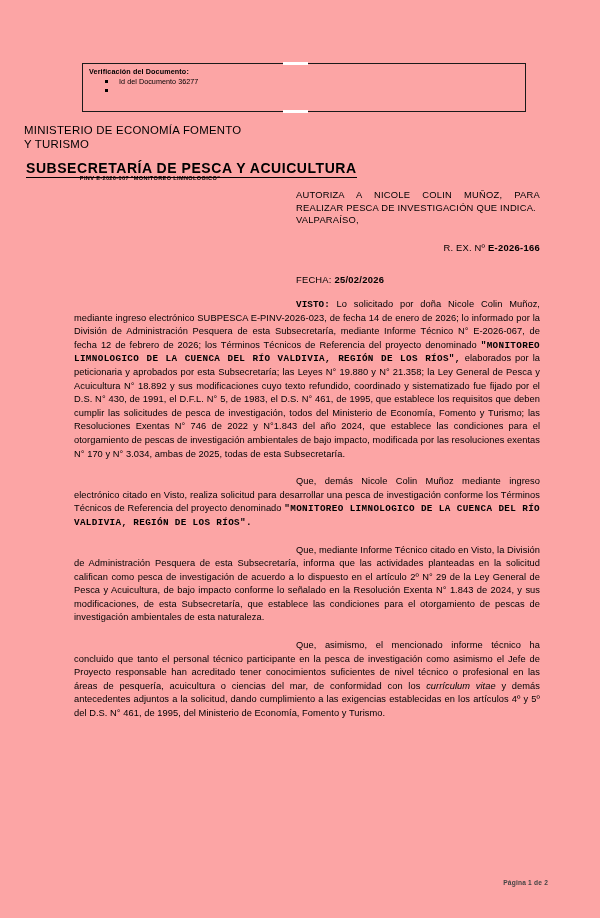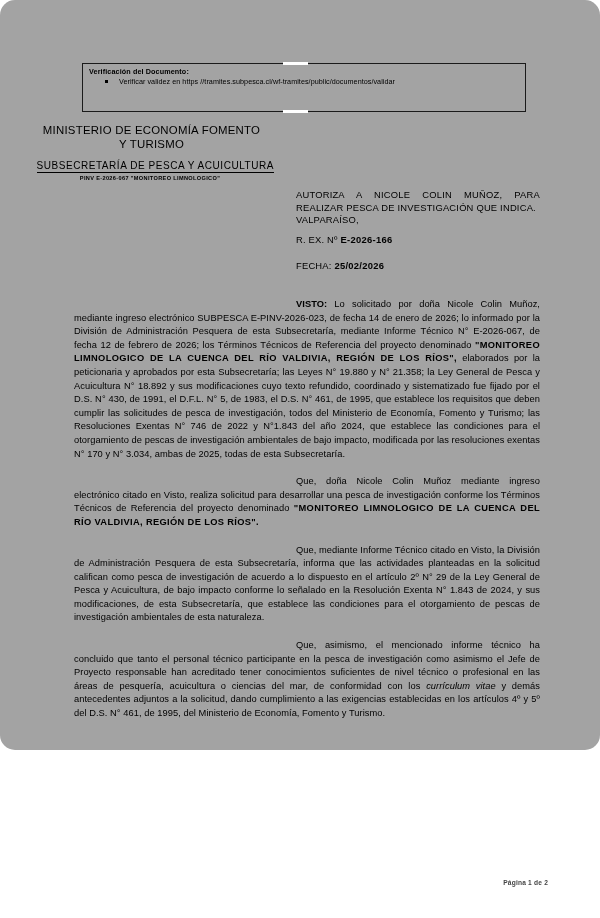--- a/index.html
+++ b/index.html
@@ -12,23 +12,22 @@
     height: 918px;
     position: relative;
     font-family: "Liberation Sans", sans-serif;
     color: #000000;
     overflow: hidden;
   }
 
   .page {
     position: relative;
     width: 600px;
-    height: 750px;
-    background: #a3a3a3;
-    border-radius: 15px;
+    height: 918px;
+    background: #fca5a5;
   }
 
   
   .verif-box {
     position: absolute;
     left: 82px;
     top: 63px;
     width: 444px;
     height: 49px;
     border: 1px solid #1a1a1a;
@@ -87,36 +86,36 @@
     background: #000;
     display: block;
   }
 
   
   .ministry {
     position: absolute;
     left: 24px;
     top: 124px;
     width: 255px;
-    text-align: center;
+    text-align: left;
     font-size: 11.4px;
     line-height: 13.6px;
     letter-spacing: .25px;
   }
   .ministry .l1 { display: block; }
   .ministry .l2 { display: block; }
 
   .subsecretaria {
     position: absolute;
     left: 26px;
     top: 160px;
     width: 248px;
     text-align: right;
-    font-size: 10px;
-    font-weight: normal;
+    font-size: 14px;
+    font-weight: bold;
     letter-spacing: .55px;
     white-space: nowrap;
   }
   .subsecretaria span {
     border-bottom: 1px solid #000;
     padding-bottom: 0.5px;
   }
   .pinv-line {
     position: absolute;
     left: 26px;
@@ -140,26 +139,27 @@
   }
   .rightblock .subject {
     text-align: justify;
     text-align-last: left;
     letter-spacing: .2px;
   }
   .rightblock .city {
     letter-spacing: .2px;
   }
   .rightblock .resol {
-    margin-top: 7px;
-    letter-spacing: .2px;
+    margin-top: 15px;
+    letter-spacing: .2px;
+    text-align: right;
   }
   .rightblock .resol b { font-weight: bold; letter-spacing: .3px; }
   .rightblock .fecha {
-    margin-top: 14px;
+    margin-top: 20px;
     letter-spacing: .2px;
   }
   .rightblock .fecha b { font-weight: bold; letter-spacing: .3px; }
 
   
   .body-area {
     position: absolute;
     left: 74px;
     top: 298px;
     width: 466px;
@@ -170,21 +170,21 @@
     line-height: 13.6px;
     text-align: justify;
     text-indent: 0;
     letter-spacing: .05px;
   }
   p.para .lead {
     
     display: inline-block;
     width: 222px;
   }
-  p.para b { font-weight: bold; }
+  p.para b { font-weight: bold; font-family: Liberation Mono, monospace; }
   p.para i { font-style: italic; }
 
   .considerando {
     margin: 0;
     padding: 0;
     text-align: center;
     font-size: 9.4px;
     font-weight: bold;
     letter-spacing: 1.15px;
     margin-top: 6px;
@@ -214,21 +214,24 @@
 </head>
 <body>
 
 <div class="page">
 
   <div class="verif-box">
     <div class="verif-title">Verificación del Documento:</div>
     <ul class="verif-list">
       <li>
         <span class="bullet"></span>
-        <span>Verificar validez en https //tramites.subpesca.cl/wf-tramites/public/documentos/validar</span>
+        <span>Id del Documento  36277</span>
+      </li>
+      <li>
+        <span class="bullet"></span>
       </li>
     </ul>
   </div>
 
   <div class="ministry">
     <span class="l1">MINISTERIO DE ECONOMÍA FOMENTO</span>
     <span class="l2">Y TURISMO</span>
   </div>
   <div class="subsecretaria">
     <span>SUBSECRETARÍA DE PESCA Y ACUICULTURA</span>
@@ -240,21 +243,21 @@
     <div class="city">VALPARAÍSO,</div>
     <div class="resol"><span>R. EX. Nº </span><b>E-2026-166</b></div>
     <div class="fecha"><span>FECHA: </span><b>25/02/2026</b></div>
   </div>
 
   <div class="body-area">
 
     <p class="para"><span class="lead"></span><b>VISTO:</b><span> Lo solicitado por doña Nicole Colin Muñoz, mediante ingreso electrónico SUBPESCA E-PINV-2026-023, de fecha 14 de enero de 2026; lo informado por la División de Administración Pesquera de esta Subsecretaría, mediante Informe Técnico N° E-2026-067, de fecha 12 de febrero de 2026; los Términos Técnicos de Referencia del proyecto denominado </span><b class="bold-title">"MONITOREO LIMNOLOGICO DE LA CUENCA DEL RÍO VALDIVIA, REGIÓN DE LOS RÍOS",</b><span> elaborados por la peticionaria y aprobados por esta Subsecretaría; las Leyes N° 19.880 y N° 21.358; la Ley General de Pesca y Acuicultura N° 18.892 y sus modificaciones cuyo texto refundido, coordinado y sistematizado fue fijado por el D.S. N° 430, de 1991, el D.F.L. N° 5, de 1983, el D.S. N° 461, de 1995, que establece los requisitos que deben cumplir las solicitudes de pesca de investigación, todos del Ministerio de Economía, Fomento y Turismo; las Resoluciones Exentas N° 746 de 2022 y N°1.843 del año 2024, que establece las condiciones para el otorgamiento de pescas de investigación ambientales de bajo impacto, modificada por las resoluciones exentas N° 170 y N° 3.034, ambas de 2025, todas de esta Subsecretaría.</span></p>
 
 
-    <p class="para"><span class="lead"></span><span>Que, doña Nicole Colin Muñoz mediante</span><span> ingreso electrónico citado en Visto, realiza solicitud para desarrollar una pesca de investigación conforme los Términos Técnicos de Referencia del proyecto denominado </span><b class="bold-title">"MONITOREO LIMNOLOGICO DE LA CUENCA DEL RÍO VALDIVIA, REGIÓN DE LOS RÍOS".</b></p>
+    <p class="para"><span class="lead"></span><span>Que, demás Nicole Colin Muñoz mediante</span><span> ingreso electrónico citado en Visto, realiza solicitud para desarrollar una pesca de investigación conforme los Términos Técnicos de Referencia del proyecto denominado </span><b class="bold-title">"MONITOREO LIMNOLOGICO DE LA CUENCA DEL RÍO VALDIVIA, REGIÓN DE LOS RÍOS".</b></p>
 
     <p class="para"><span class="lead"></span><span>Que, mediante Informe Técnico citado en</span><span> Visto, la División de Administración Pesquera de esta Subsecretaría, informa que las actividades planteadas en la solicitud califican como pesca de investigación de acuerdo a lo dispuesto en el artículo 2º N° 29 de la Ley General de Pesca y Acuicultura, de bajo impacto conforme lo señalado en la Resolución Exenta N° 1.843 de 2024, y sus modificaciones, de esta Subsecretaría, que establece las condiciones para el otorgamiento de pescas de investigación ambientales de esta naturaleza.</span></p>
 
     <p class="para"><span class="lead"></span><span>Que, asimismo, el mencionado informe</span><span> técnico ha concluido que tanto el personal técnico participante en la pesca de investigación como asimismo el Jefe de Proyecto responsable han acreditado tener conocimientos suficientes de nivel técnico o profesional en las áreas de pesquería, acuicultura o ciencias del mar, de conformidad con los </span><i>currículum vitae</i><span> y demás antecedentes adjuntos a la solicitud, dando cumplimiento a las exigencias establecidas en los artículos 4º y 5º del D.S. N° 461, de 1995, del Ministerio de Economía, Fomento y Turismo.</span></p>
 
 
   </div>
 
   <div class="footer">Página 1 de 2</div>
 

